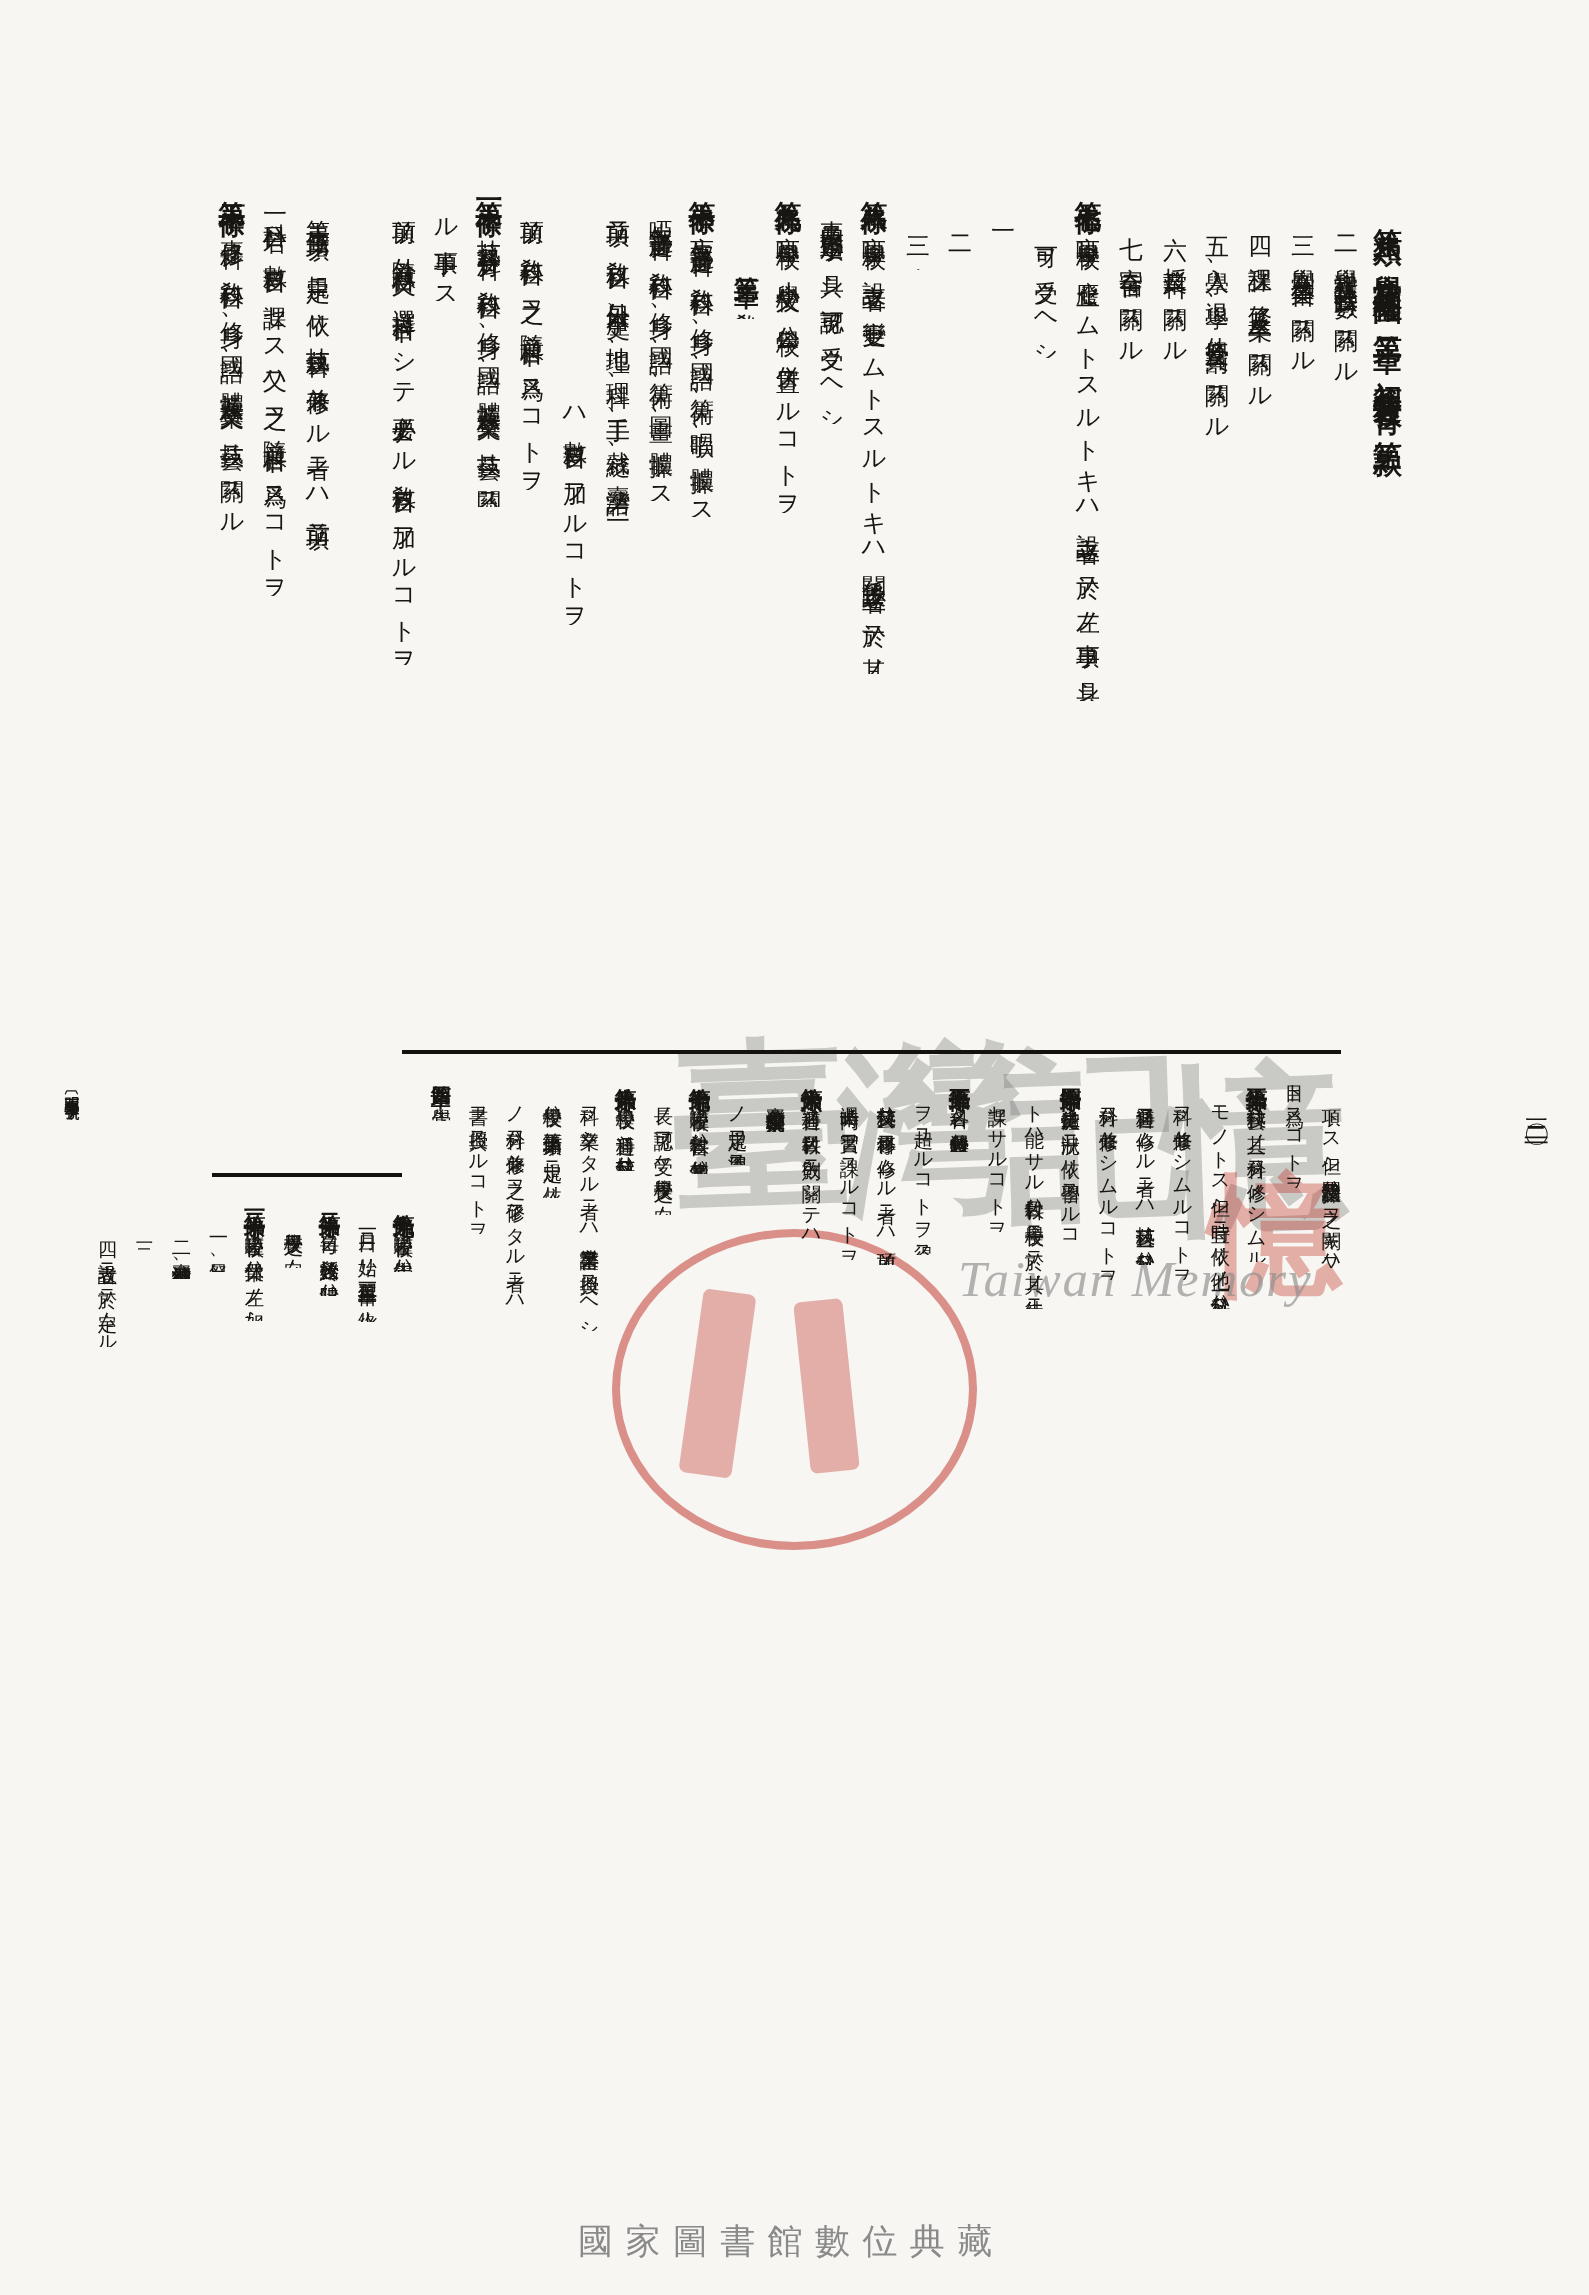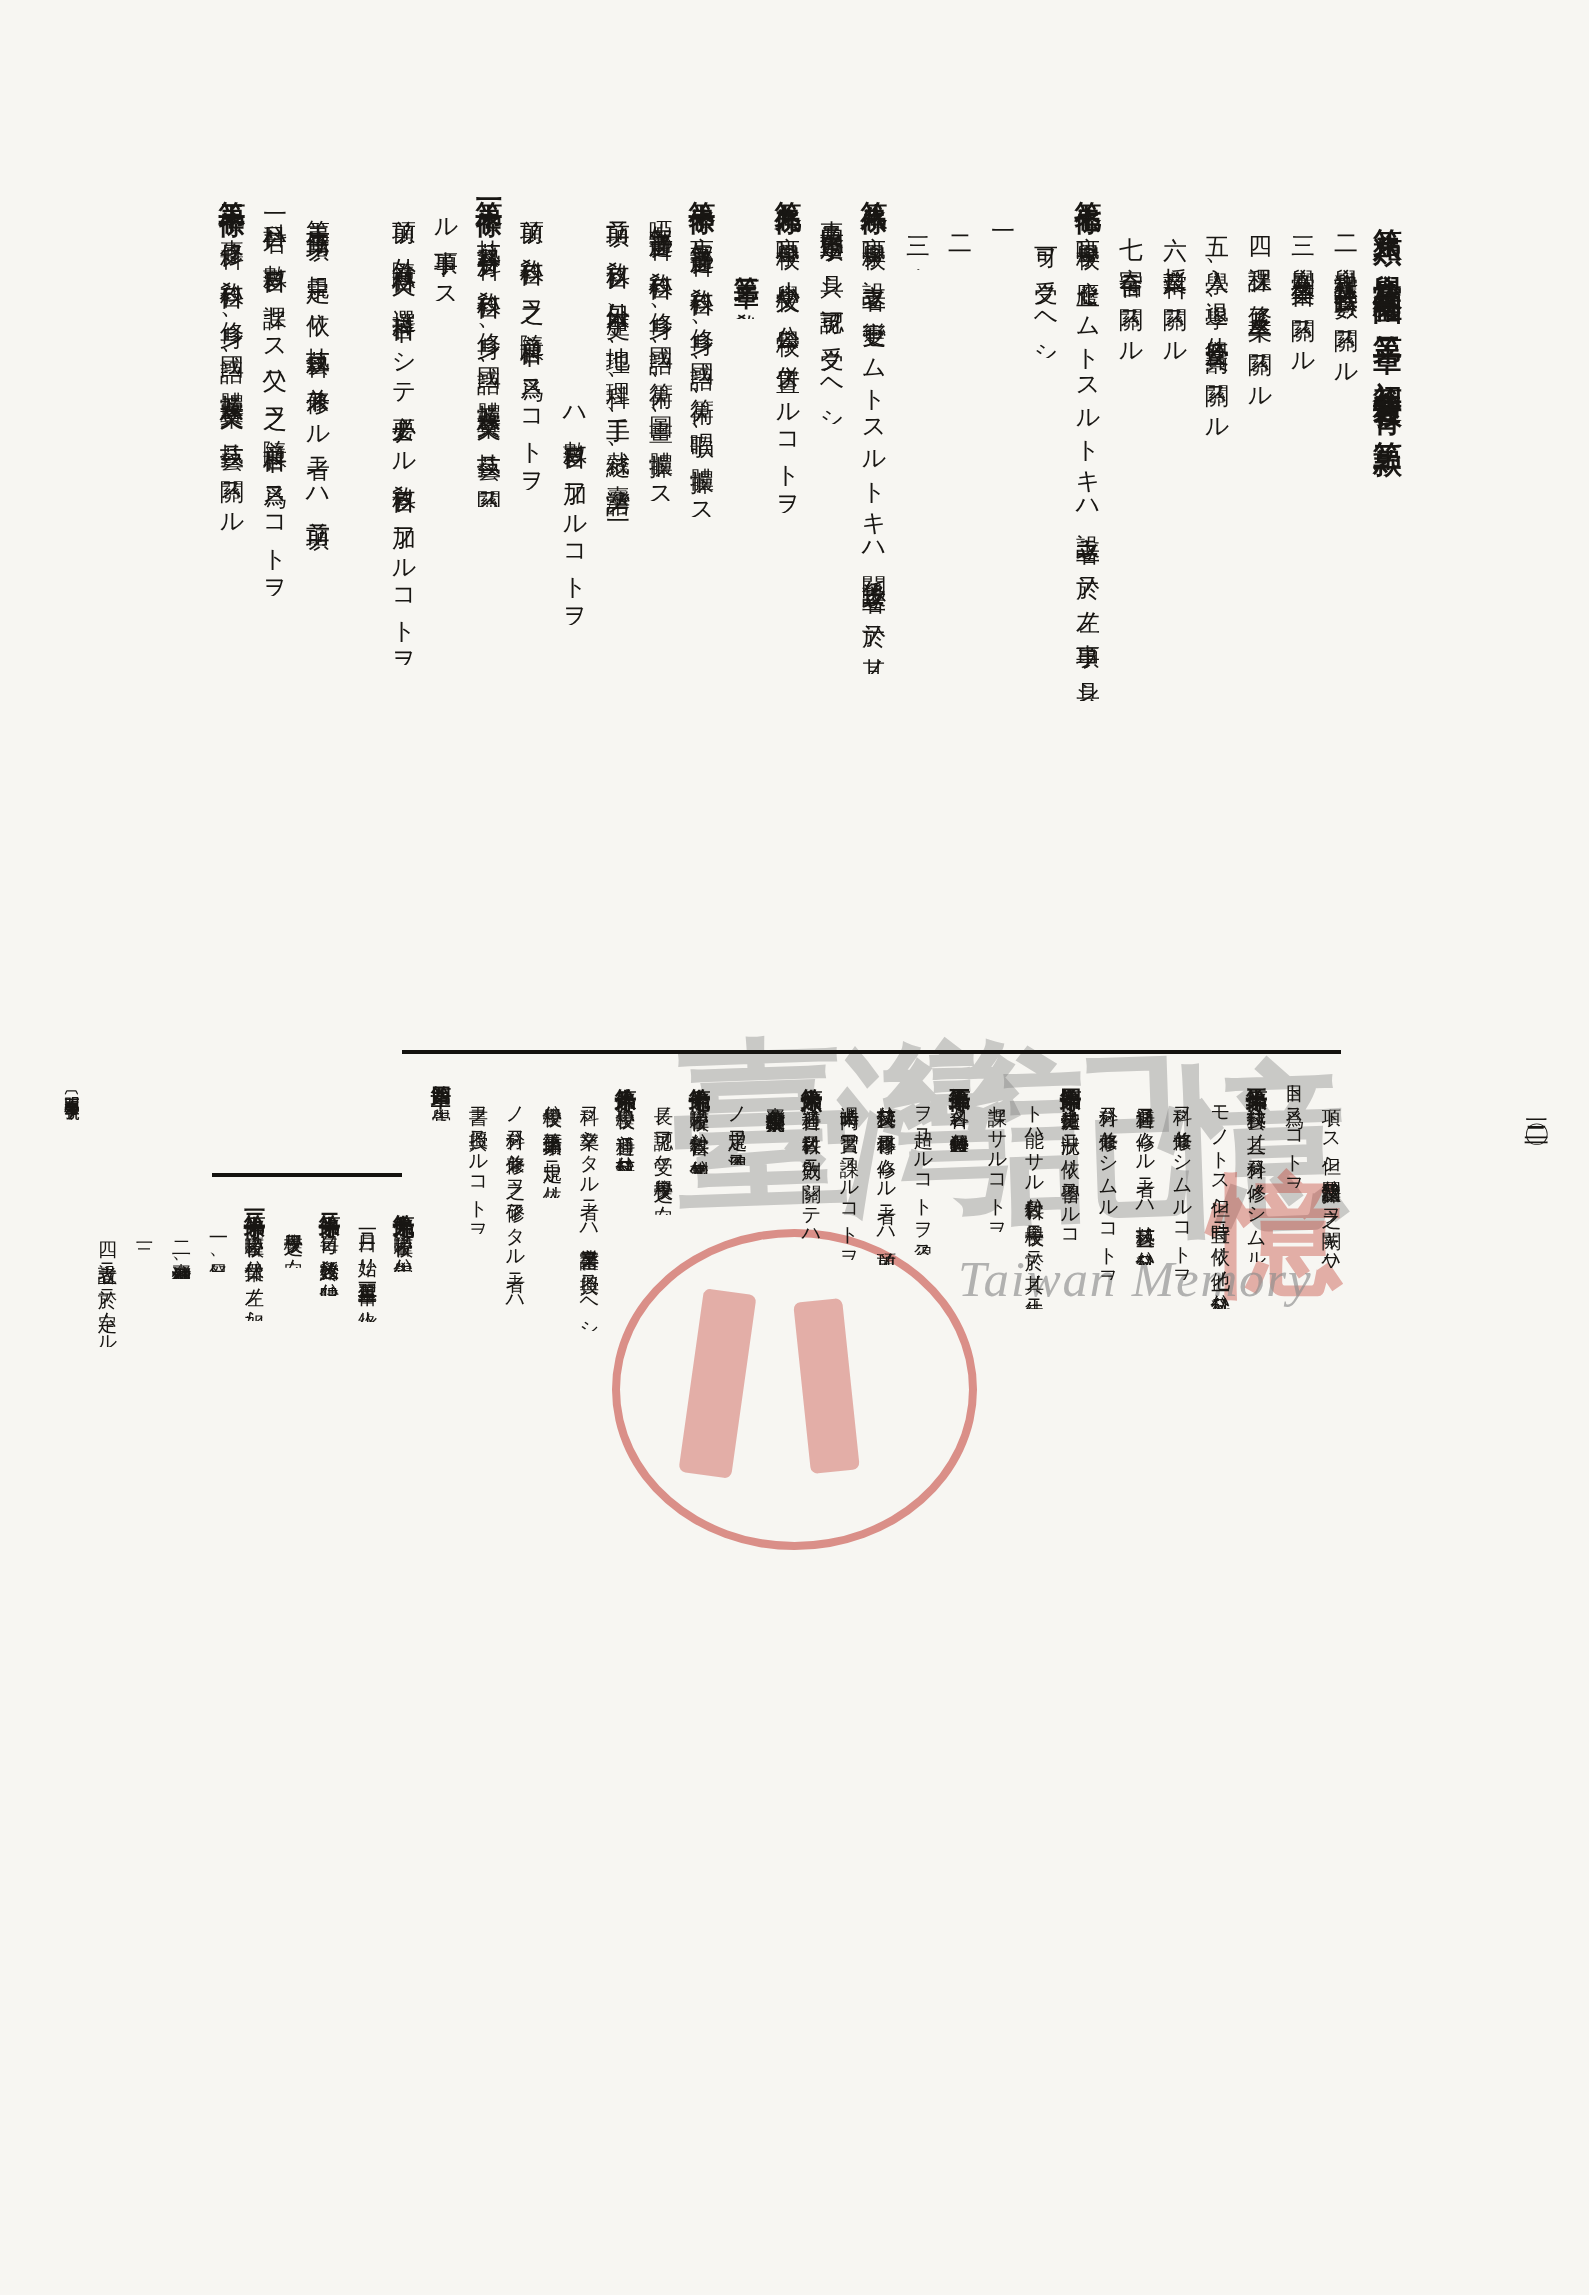--- a/index.html
+++ b/index.html
@@ -114,14 +114,15 @@
       <div class="col p2" style="left: 342px; top: 1218px; max-height: 318px;">月一日ニ始リ翌年三月三十一日ニ終ル</div>
       <div class="col p2" style="left: 305px; top: 1196px; max-height: 340px;"><span class="hd">第二十條</span>　每日ノ敎授始終ノ時限ハ</div>
       <div class="col p2" style="left: 268px; top: 1218px; max-height: 318px;">學校長之ヲ定ム</div>
       <div class="col p2" style="left: 230px; top: 1196px; max-height: 340px;"><span class="hd">第二十一條</span>　盲啞學校ノ休業日ハ左ノ如シ</div>
       <div class="col p2" style="left: 193px; top: 1227px; max-height: 309px;">一　祭日、祝日</div>
       <div class="col p2" style="left: 156px; top: 1227px; max-height: 309px;">二　臺灣神社例祭日、始政紀念日</div>
       <div class="col p2" style="left: 119px; top: 1227px; max-height: 309px;">三　日曜日</div>
       <div class="col p2" style="left: 82px; top: 1227px; max-height: 309px;">四　設立者ニ於テ定ムル休業日</div>
     </div>
 
+  <div class="footer" id="footer" style="left: 578px; top: 2218px;">國家圖書館數位典藏</div>
 </div>
 
 
 </body></html>

